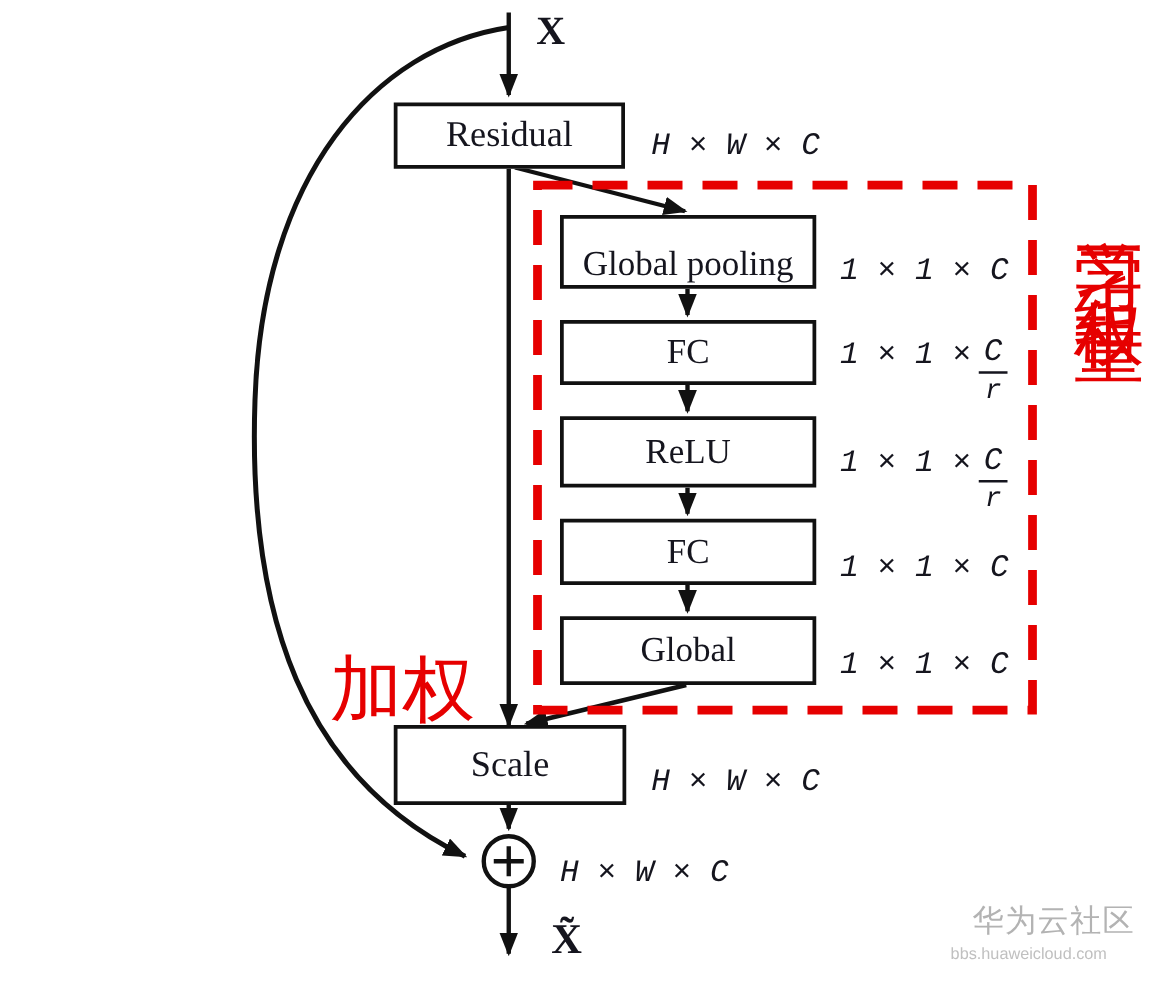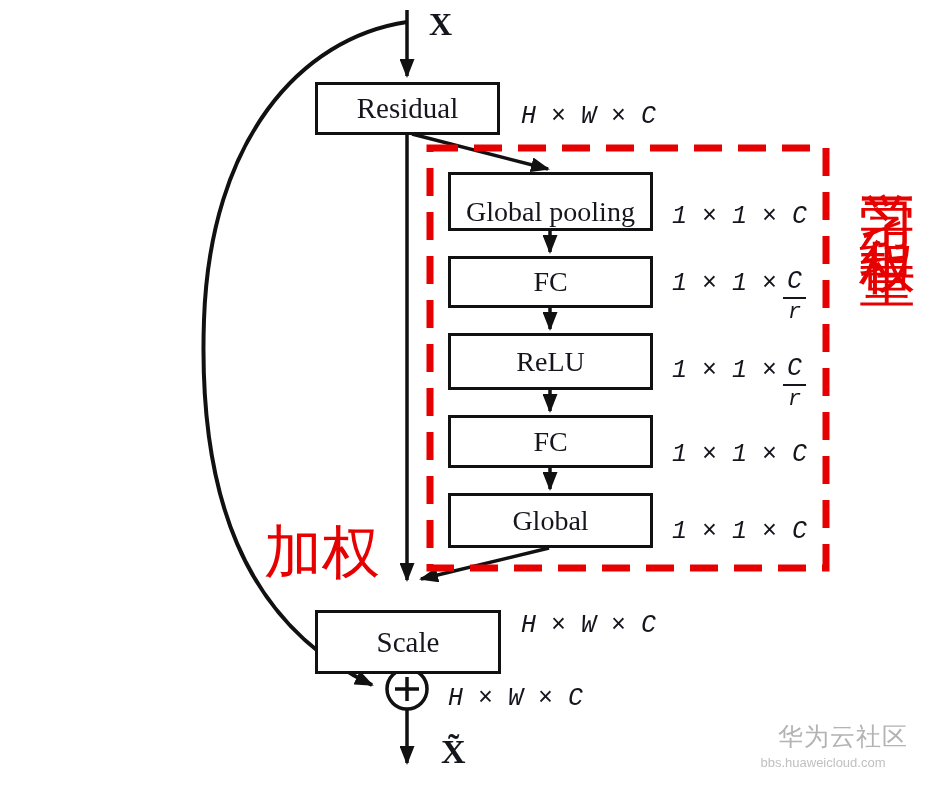--- a/index.html
+++ b/index.html
@@ -103,21 +103,21 @@
   </div>
 
   <div class="box" style="left:448px; top:415px; width:205px; height:53px;">
     <span>FC</span>
   </div>
 
   <div class="box" style="left:448px; top:493px; width:205px; height:55px;">
     <span>Global</span>
   </div>
 
-  <div class="box big" style="left:315px; top:610px; width:186px; height:64px;align-items:center;">
+  <div class="box big" style="left:315px; top:580px; width:186px; height:64px;align-items:center;">
     <span>Scale</span>
   </div>
 
   <div class="dim" style="left:521px; top:102px;">H × W × C</div>
 
   <div class="dim" style="left:672px; top:202px;">1 × 1 × C</div>
 
   <div class="dim dim-frac" style="left:672px; top:269px;">
     <span>1 × 1 ×</span>
     <span class="frac">

